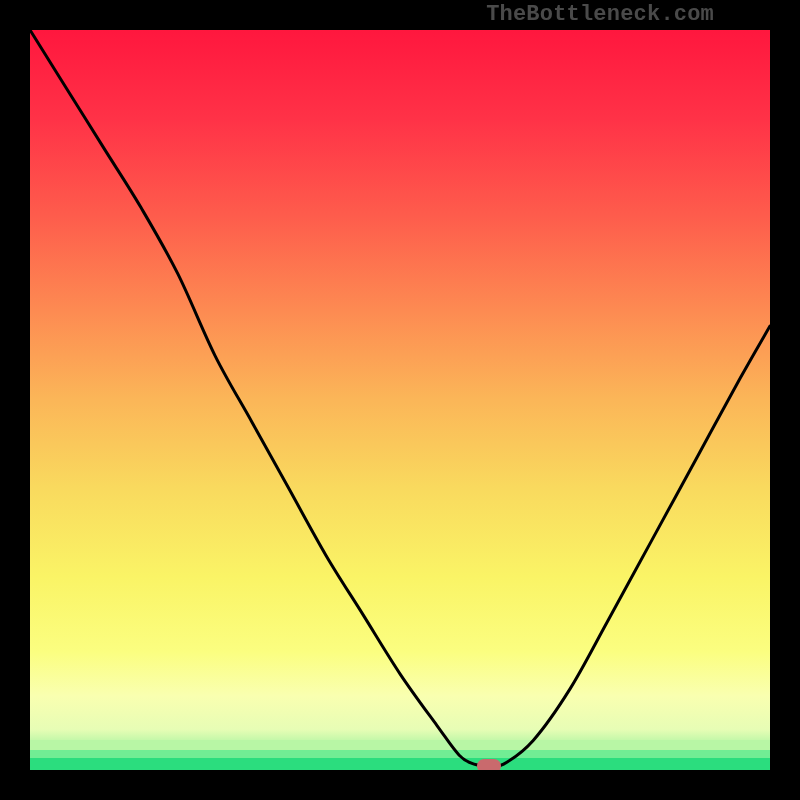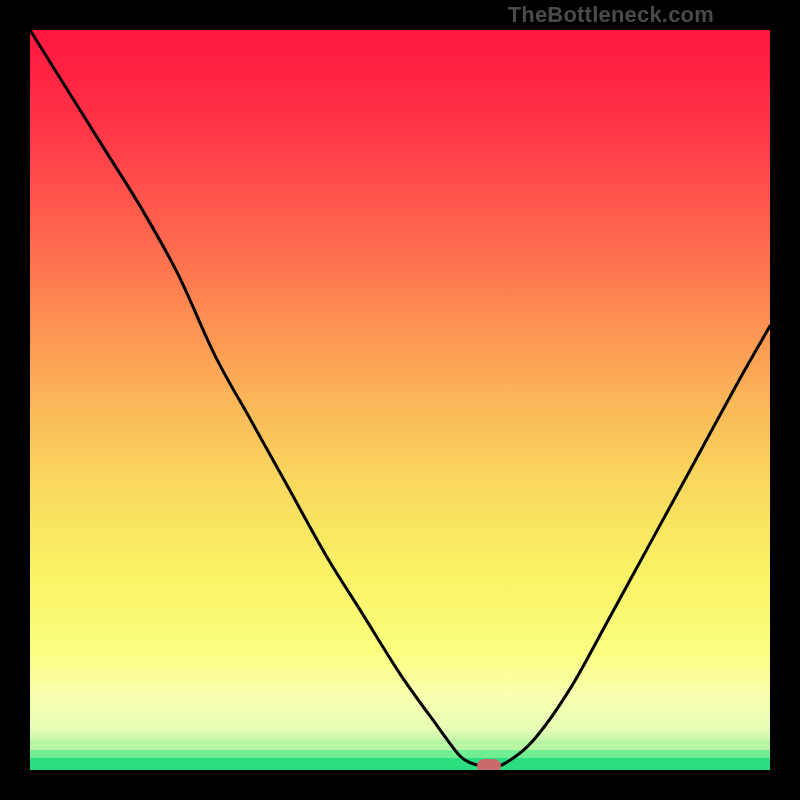--- a/index.html
+++ b/index.html
@@ -9,20 +9,21 @@
     height: 800px;
     background: #000;
     overflow: hidden;
     font-family: Arial, Helvetica, sans-serif;
   }
   .frame {
     position: relative;
     width: 724px;
     height: 800px;
     background: #000;
+    font-family: Liberation Mono, monospace;
   }
   .watermark {
     position: absolute;
     top: 2px;
     right: 10px;
     color: #4a4a4a;
     font-size: 22px;
     font-weight: bold;
     letter-spacing: 0.2px;
     z-index: 10;

